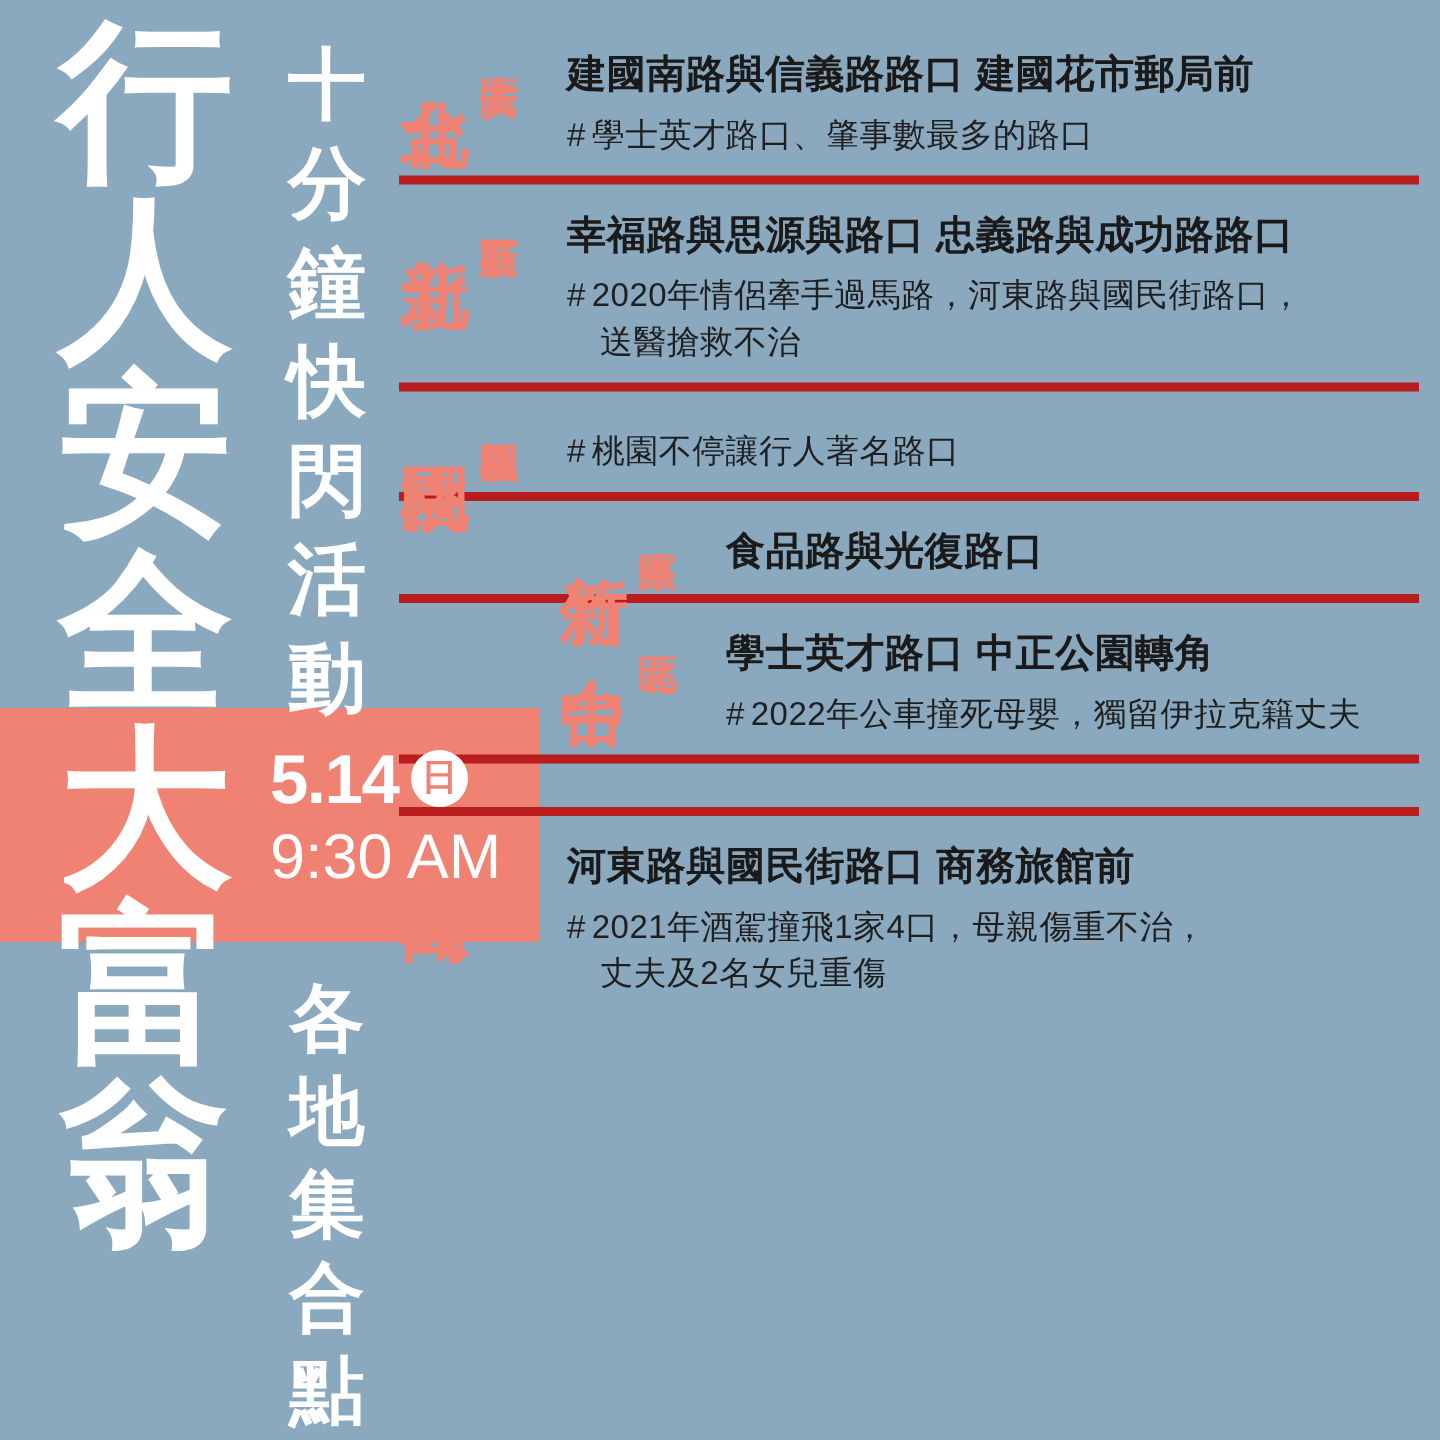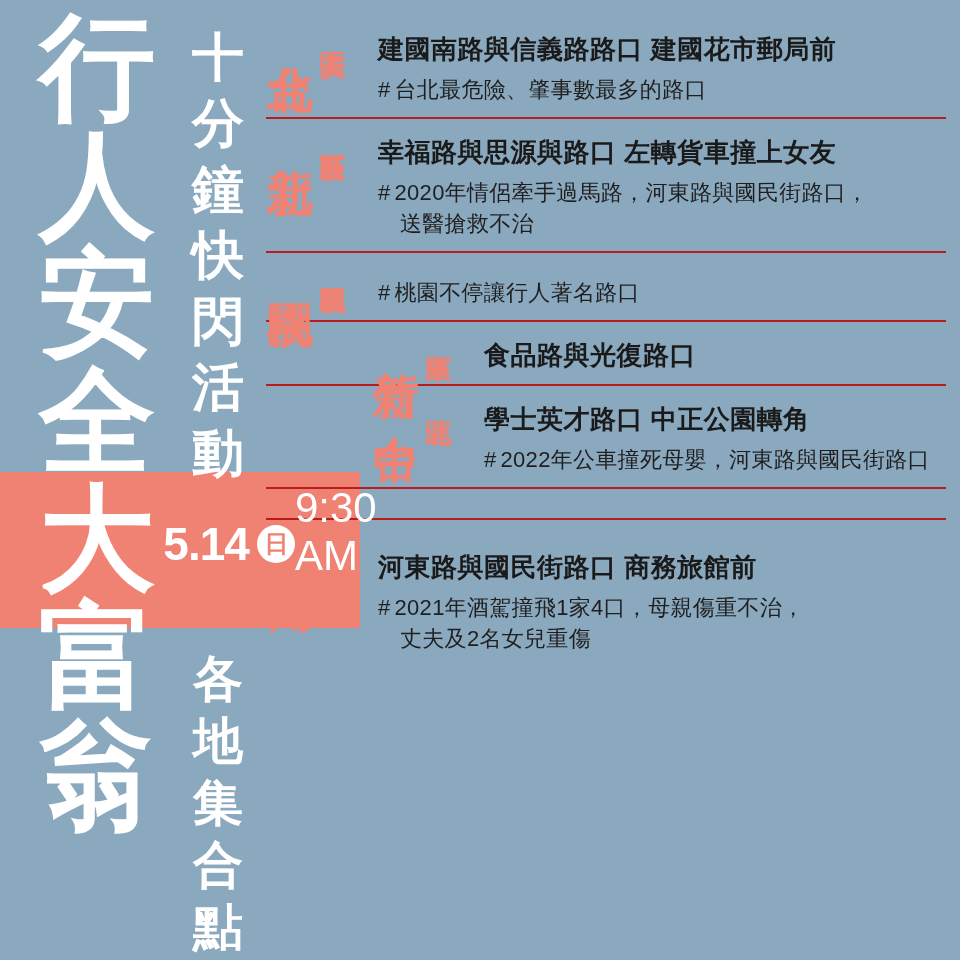--- a/index.html
+++ b/index.html
@@ -87,21 +87,21 @@
   
   .datebox {
     position: absolute;
     left: 180px;
     top: 482px;
     width: 180px;
     height: 124px;
     z-index: 3;
     color: #ffffff;
     display: flex;
-    flex-direction: row;
+    flex-direction: column;
     justify-content: center;
   }
   .date-line {
     display: flex;
     align-items: center;
     font-weight: bold;
     font-size: 46px;
     line-height: 52px;
     letter-spacing: -1px;
   }
@@ -128,25 +128,25 @@
   
   .list {
     position: absolute;
     left: 266px;
     top: 16px;
     width: 680px;
   }
   .row {
     display: flex;
     align-items: flex-start;
-    border-bottom: 2px solid #b91c1c;
+    border-bottom: 6px solid #b91c1c;
     padding: 12px 0 12px 0;
     box-sizing: border-box;
   }
-  .row.last { border-bottom: none; margin-top: 14px; }
+  .row.last { border-bottom: none; }
   .row.indent { padding-left: 106px; }
 
   .citybox {
     display: flex;
     align-items: flex-start;
     flex: 0 0 auto;
     width: 106px;
   }
   .city {
     font-weight: bold;
@@ -238,32 +238,32 @@
   <div class="list">
 
     <div class="row">
       <div class="citybox">
         <span class="city">台北</span>
         <span class="district">大安區</span>
       </div>
       <div class="rowtext">
         <div class="place">建國南路與信義路路口 建國花市郵局前</div>
         <div class="note">
-          <span class="hash">#</span><span>台北最危險、肇事數最多的路口</span>
+          <span class="hash">#</span><span>學士英才路口、肇事數最多的路口</span>
         </div>
       </div>
     </div>
 
     <div class="row">
       <div class="citybox">
         <span class="city">新北</span>
         <span class="district">新莊區</span>
       </div>
       <div class="rowtext">
-        <div class="place">幸福路與思源與路口 左轉貨車撞上女友</div>
+        <div class="place">幸福路與思源與路口 忠義路與成功路路口</div>
         <div class="note">
           <span class="hash">#</span><span>2020年情侶牽手過馬路，河東路與國民街路口，</span>
           <span class="note-indent">送醫搶救不治</span>
         </div>
       </div>
     </div>
 
     <div class="row">
       <div class="citybox">
         <span class="city">桃園</span>
@@ -287,21 +287,21 @@
     </div>
 
     <div class="row indent">
       <div class="citybox">
         <span class="city">台中</span>
         <span class="district">北區</span>
       </div>
       <div class="rowtext">
         <div class="place">學士英才路口 中正公園轉角</div>
         <div class="note">
-          <span class="hash">#</span><span>2022年公車撞死母嬰，河東路與國民街路口</span>
+          <span class="hash">#</span><span>2022年公車撞死母嬰，獨留伊拉克籍丈夫</span>
         </div>
       </div>
     </div>
 
     <div class="row">
       <div class="citybox">
         <span class="city">台南</span>
         <span class="district">中西區</span>
       </div>
       <div class="rowtext">

